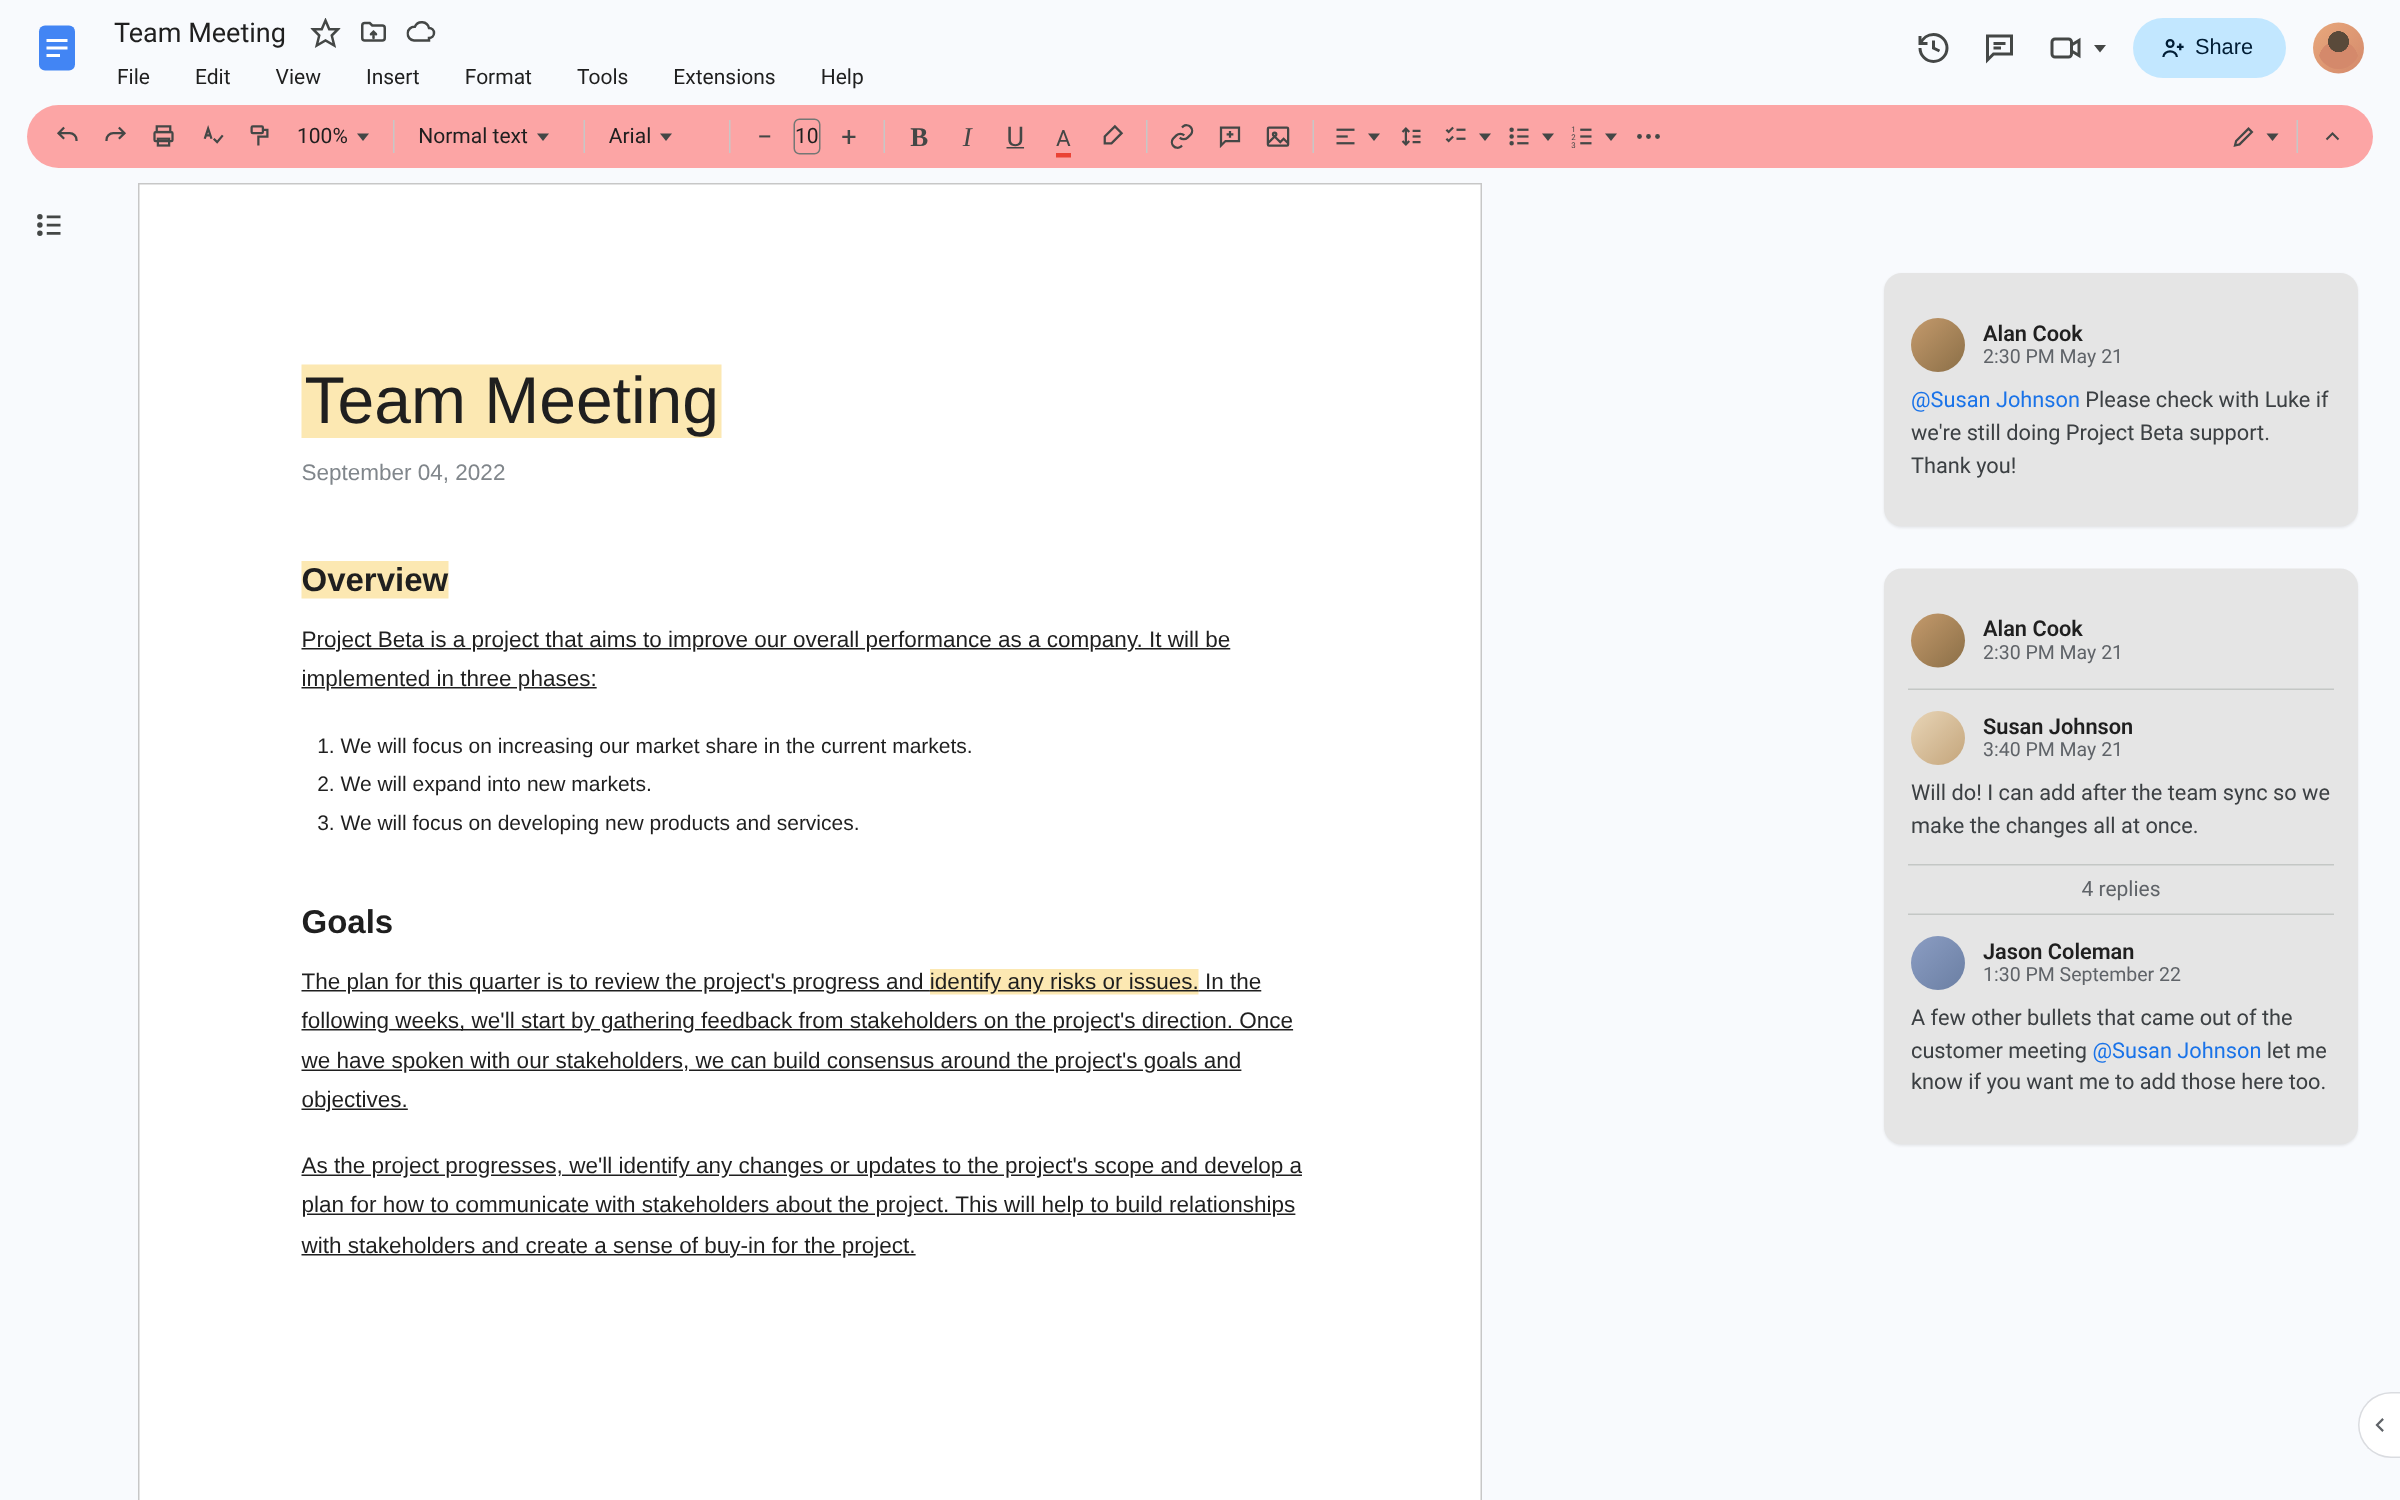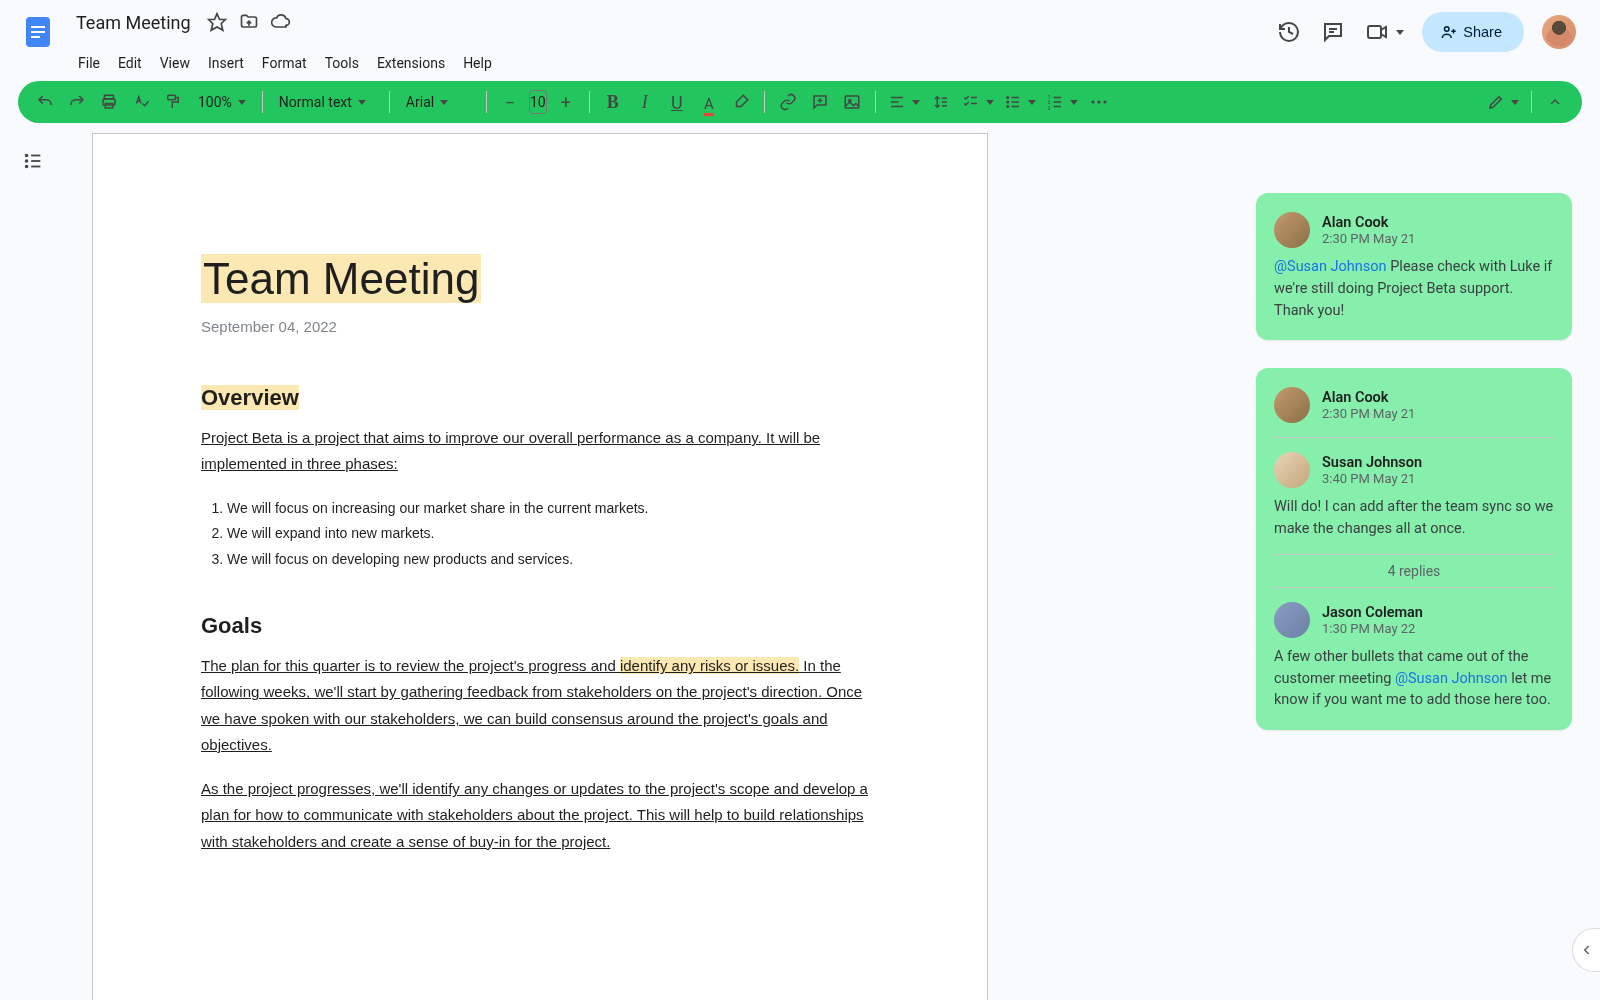--- a/index.html
+++ b/index.html
@@ -7,31 +7,31 @@
   
   
   .header { display:flex; align-items:flex-start; padding:8px 18px 0 18px; gap:12px; }
   .docs-logo { width:40px; height:48px; display:flex; align-items:center; justify-content:center; }
   .docs-logo svg { width:36px; height:36px; }
   .title-area { flex:1; }
   .title-row { display:flex; align-items:center; gap:10px; height:28px; }
   .doc-title { font-size:18px; color:#1f1f1f; padding:2px 6px; border-radius:4px; }
   .title-icons { display:flex; gap:12px; align-items:center; color:#444746;}
   .title-icons .icn { width:20px; height:20px; display:flex; align-items:center; justify-content:center; cursor:pointer;}
-  .menubar { display:flex; gap:2px; margin-top:15px; }
+  .menubar { display:flex; gap:14px; margin-top:4px; }
   .menubar .menu { font-size:14px; color:#1f1f1f; padding:4px 8px; border-radius:4px; cursor:pointer; }
   .header-right { display:flex; align-items:center; gap:18px; padding-top:4px; padding-right:6px;}
   .header-icon { width:26px; height:26px; display:flex; align-items:center; justify-content:center; cursor:pointer; color:#444746; position:relative;}
   .header-icon.dropdown::after { content:""; border-left:4px solid transparent; border-right:4px solid transparent; border-top:5px solid #444746; position:absolute; right:-14px; top:11px;}
   .share-btn { background:#c2e7ff; color:#001d35; border:none; border-radius:40px; height:40px; padding:0 22px 0 18px; display:flex; align-items:center; gap:5px; font-size:14.5px; font-weight:500; cursor:pointer;}
   .avatar { width:34px; height:34px; border-radius:50%; background:linear-gradient(135deg,#e8a87c,#d4896b); display:flex; align-items:center; justify-content:center; overflow:hidden;}
   
   
   .toolbar-wrap { padding:6px 18px 0 18px; }
-  .toolbar { background:#22c55e; border-radius:40px; height:42px; display:flex; align-items:center; padding:0 12px; gap:2px;}
+  .toolbar { background:#fca5a5; border-radius:40px; height:42px; display:flex; align-items:center; padding:0 12px; gap:2px;}
   .tbtn { width:30px; height:30px; display:flex; align-items:center; justify-content:center; border-radius:4px; cursor:pointer; color:#444746; font-size:18px;}
   .tsep { width:1px; height:22px; background:#c7c7c7; margin:0 6px;}
   .tdrop { display:flex; align-items:center; gap:6px; padding:0 8px; height:30px; cursor:pointer; font-size:14px; color:#1f1f1f; border-radius:4px;}
   .tdrop .caret { border-left:4px solid transparent; border-right:4px solid transparent; border-top:5px solid #444746;}
   .fontsize { display:flex; align-items:center; gap:4px;}
   .fontsize .box { border:1px solid #747775; border-radius:4px; width:18px; height:24px; display:flex; align-items:center; justify-content:center; font-size:14px;}
   .toolbar-spacer { flex:1; }
   
   
   .body { display:flex; height:calc(100% - 118px); position:relative; margin-top:10px;}
@@ -43,21 +43,21 @@
   .doc-h1 span { background:#fce8b2; padding:0 2px;}
   .doc-date { font-size:15px; color:#80868b; font-weight:500; margin-bottom:50px;}
   .doc-h2 { font-size:22px; font-weight:700; color:#1f1f1f; margin:0 0 14px 0; font-family:"Google Sans",Arial,sans-serif;}
   .doc-h2.hl span { background:#fce8b2;}
   .doc-p { font-size:15px; line-height:1.75; color:#1f1f1f; margin:0 0 18px 0;text-decoration:underline;}
   .doc-ol { font-size:14px; line-height:1.85; color:#1f1f1f; margin:0 0 40px 0; padding-left:26px;}
   .hl2 { background:#fce8b2; }
   
   
   .comments-col { width:358px; padding:60px 28px 0 14px; display:flex; flex-direction:column; gap:28px;}
-  .comment-card { background:#86efac; border-radius:12px; padding:19px 18px; font-size:14.5px; box-shadow:0 1px 2px rgba(0,0,0,.08);}
+  .comment-card { background:#e5e5e5; border-radius:12px; padding:30px 18px; font-size:14.5px; box-shadow:0 1px 2px rgba(0,0,0,.08);}
   .comment-head { display:flex; gap:12px; margin-bottom:8px; align-items:center;}
   .cavatar { width:36px; height:36px; border-radius:50%; flex-shrink:0; background:#ddd;}
   .cname { font-weight:600; color:#1f1f1f; font-size:14.5px;}
   .ctime { font-size:13px; color:#5f6368;}
   .ctext { color:#3c4043; line-height:1.5;}
   .mention { color:#1a73e8; }
   .csep { border-top:1px solid #c4c7c5; margin:14px -2px;}
   .replies-row { text-align:center; color:#5f6368; font-size:14px; padding:8px 0; border-top:1px solid #c4c7c5; border-bottom:1px solid #c4c7c5; margin:14px -2px;}
   
   
@@ -369,21 +369,21 @@
           <div class="cname">Susan Johnson</div>
           <div class="ctime">3:40 PM May 21</div>
         </div>
       </div>
       <div class="ctext">Will do! I can add after the team sync so we make the changes all at once.</div>
       <div class="replies-row">4 replies</div>
       <div class="comment-head" style="margin-top:14px">
         <div class="cavatar a3"></div>
         <div>
           <div class="cname">Jason Coleman</div>
-          <div class="ctime">1:30 PM May 22</div>
+          <div class="ctime">1:30 PM September 22</div>
         </div>
       </div>
       <div class="ctext"><span>A few other bullets that came out of the customer meeting </span><span class="mention">@Susan Johnson</span><span> let me know if you want me to add those here too.</span></div>
     </div>
   </div>
 </div>
 
 <div class="side-tab">
     <svg width="14" height="14" viewBox="0 0 24 24" fill="none" stroke="#5f6368" stroke-width="2.5">
       <polyline points="15,5 8,12 15,19"></polyline>

